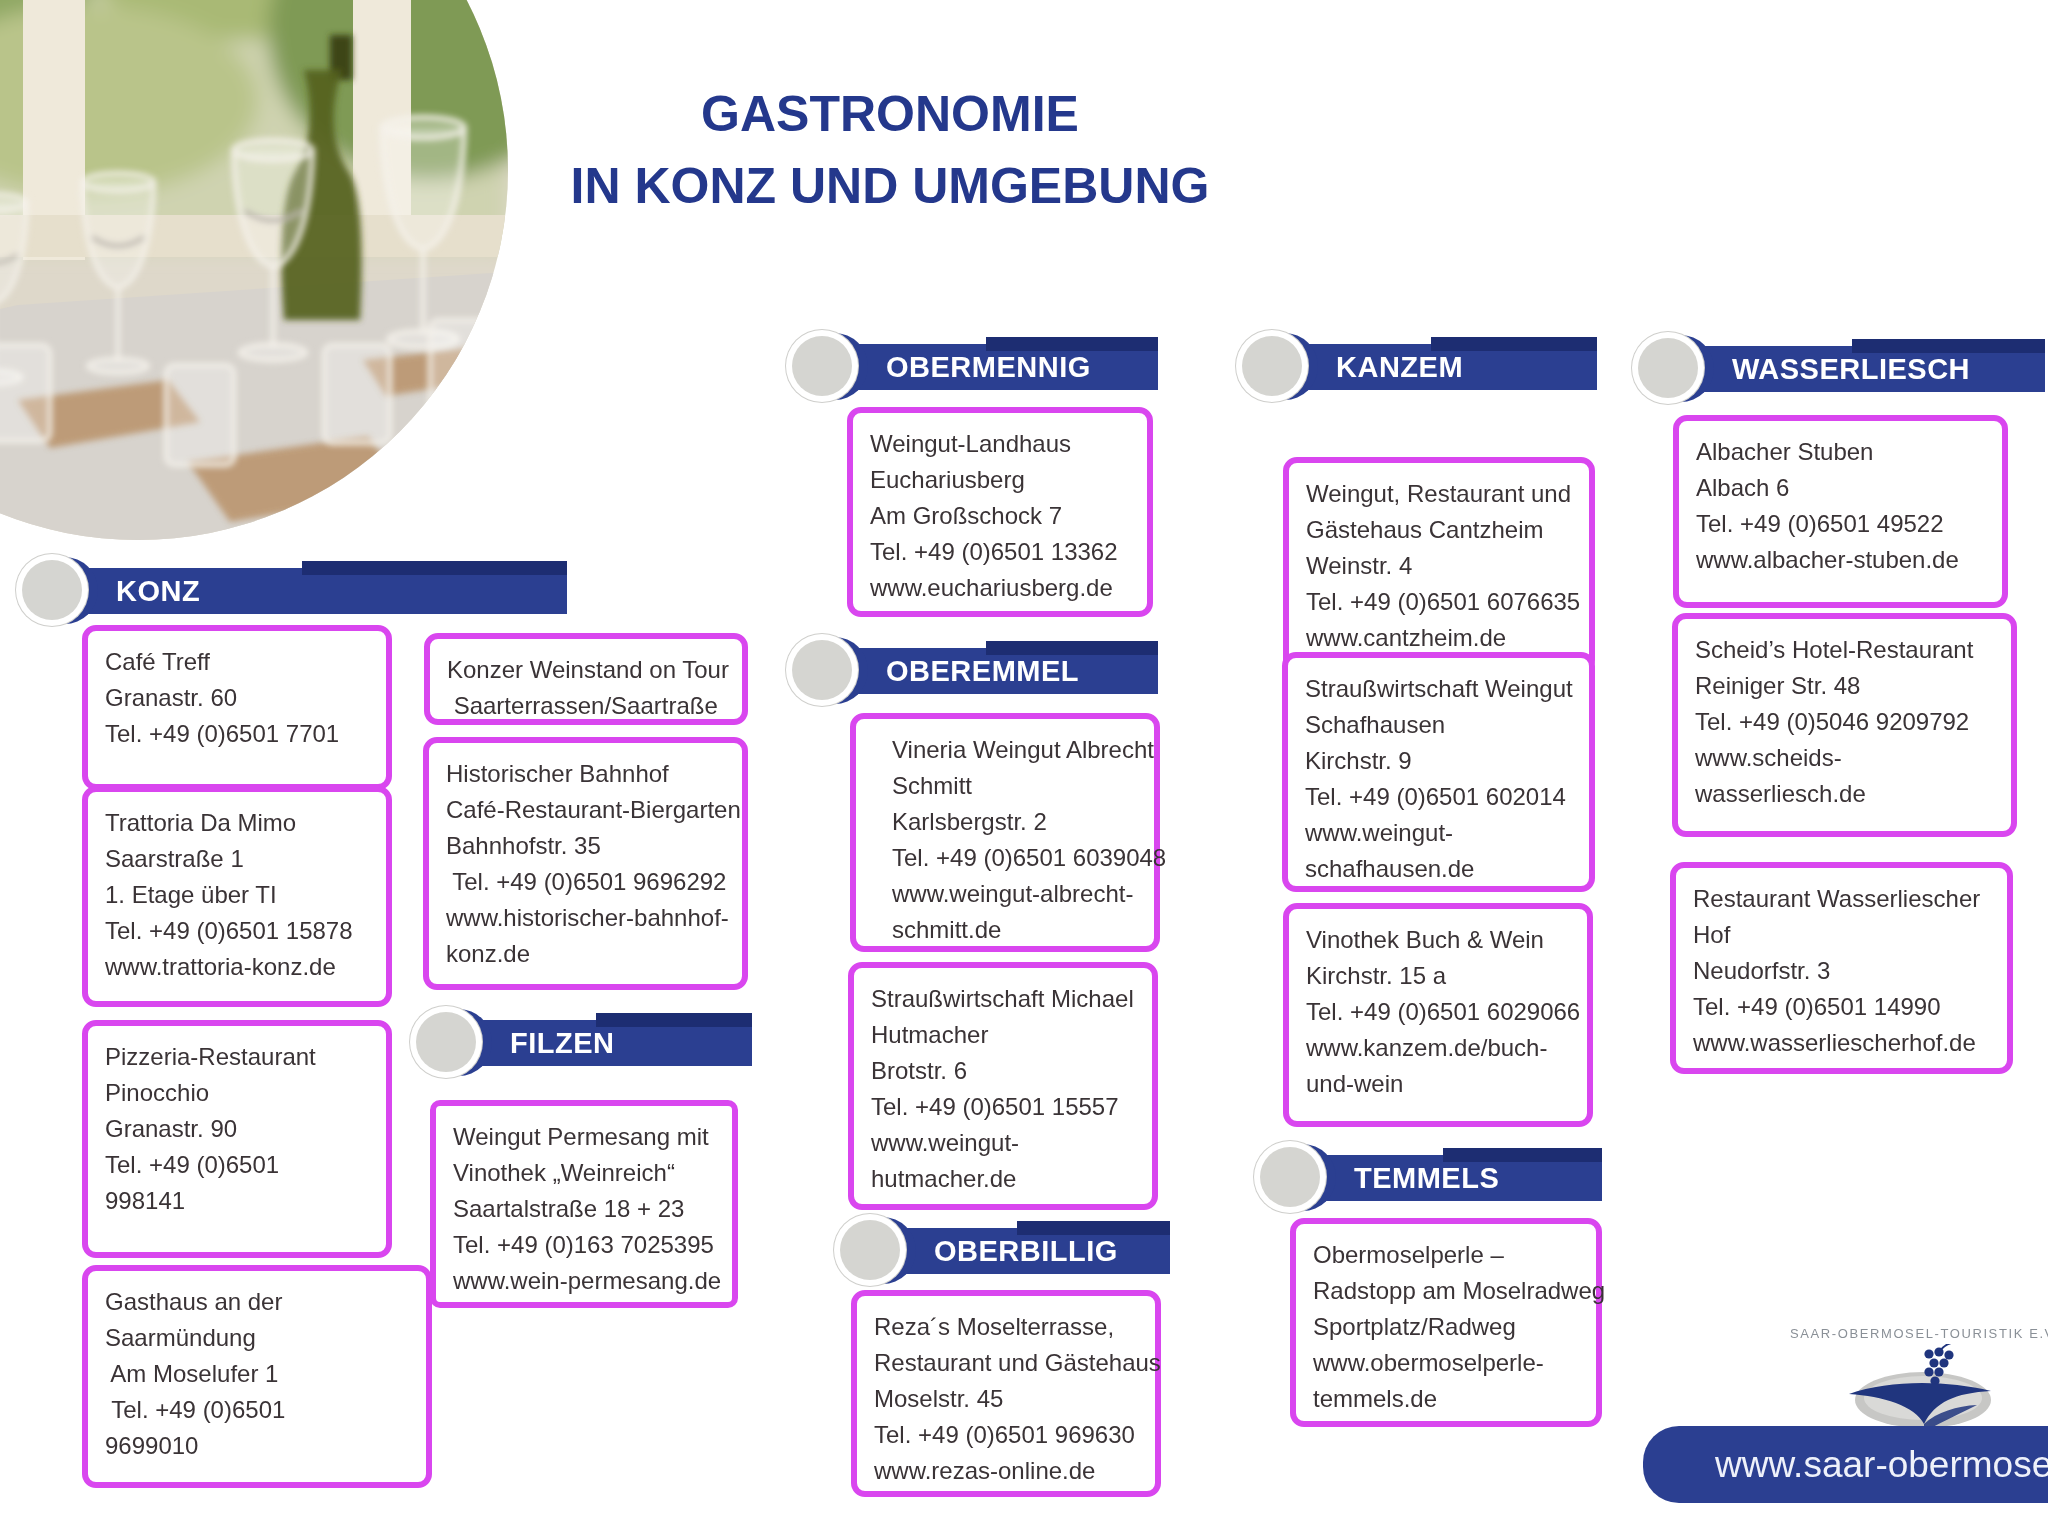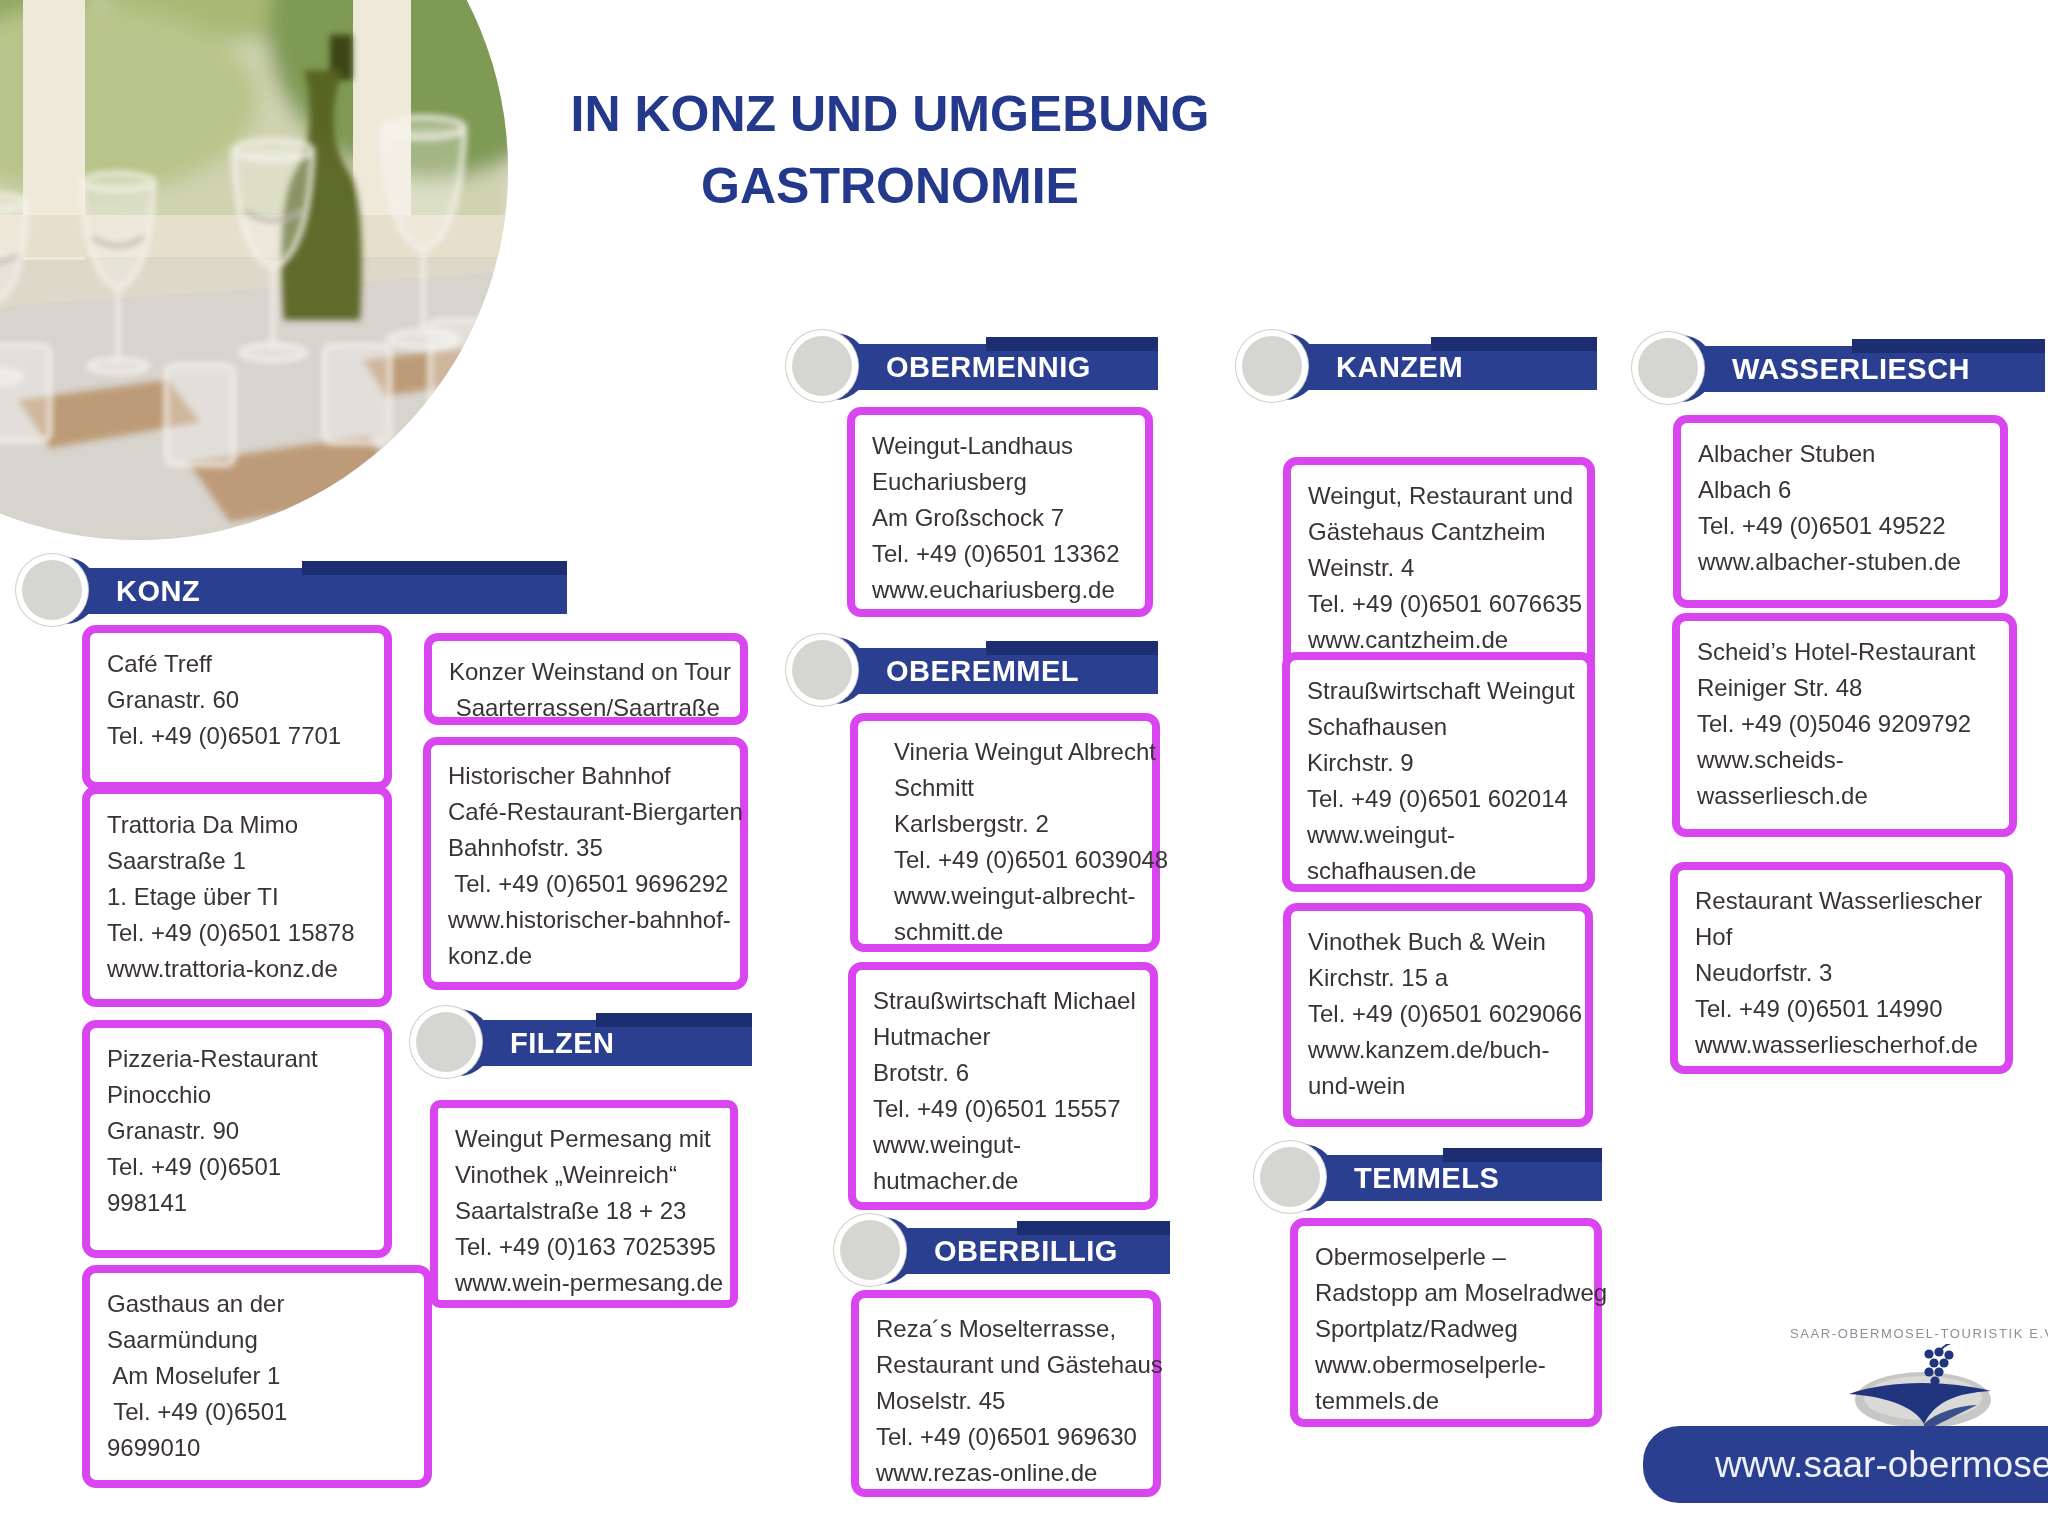--- a/index.html
+++ b/index.html
@@ -26,21 +26,21 @@
     content:"";position:absolute;right:0;top:-7px;width:52%;height:14px;background:#1d2d72;z-index:-1;
   }
   .bar-label{color:#ffffff;font-size:29px;font-weight:bold;letter-spacing:0.5px;white-space:nowrap;}
   .sec-arc{position:absolute;left:9px;top:-3px;width:67px;height:67px;border-radius:50%;background:#2b3f91;}
   .sec-dot{
     position:absolute;left:0;top:0;width:60px;height:60px;border-radius:50%;background:#d5d5d1;
     box-shadow:0 0 0 6px #ffffff,0 0 0 7px #cfcfcc;
   }
   
   .entry{
-    position:absolute;background:#ffffff;border:8px solid #d946ef;border-radius:14px;
+    position:absolute;background:#ffffff;border:6px solid #d946ef;border-radius:14px;
     box-sizing:border-box;padding:13px 6px 13px 17px;
     font-size:24px;line-height:36px;color:#3a3336;white-space:pre;
   }
   
   .logo-text{
     position:absolute;left:1790px;top:1326px;width:256px;text-align:right;
     font-size:13px;letter-spacing:1.6px;color:#8a9097;white-space:nowrap;
   }
   .logo-mark{position:absolute;left:1845px;top:1344px;width:150px;height:92px;}
   .url-bar{
@@ -130,22 +130,22 @@
         </g>
         <rect x="218" y="545" width="64" height="96" rx="8"></rect>
         <rect x="398" y="565" width="68" height="100" rx="8"></rect>
         <rect x="556" y="545" width="66" height="98" rx="8"></rect>
         <rect x="662" y="520" width="78" height="130" rx="8"></rect>
       </g>
     </svg>
   </div>
 
   <div class="title">
+    <div>GASTRONOMIE</div>
     <div>IN KONZ UND UMGEBUNG</div>
-    <div>GASTRONOMIE</div>
   </div>
 
   <div class="sec-header" style="left:22px;top:560px;width:545px;">
     <div class="sec-bar">
         <span class="bar-label">KONZ</span>
       </div>
     <span class="sec-arc"></span>
     <span class="sec-dot"></span>
   </div>
   <div class="entry" style="left:82px;top:625px;width:310px;height:165px;">Café Treff

